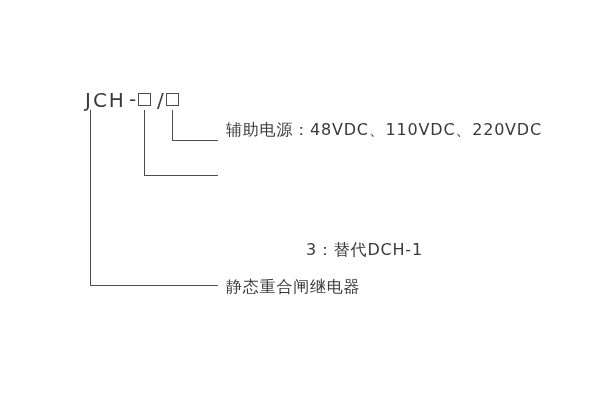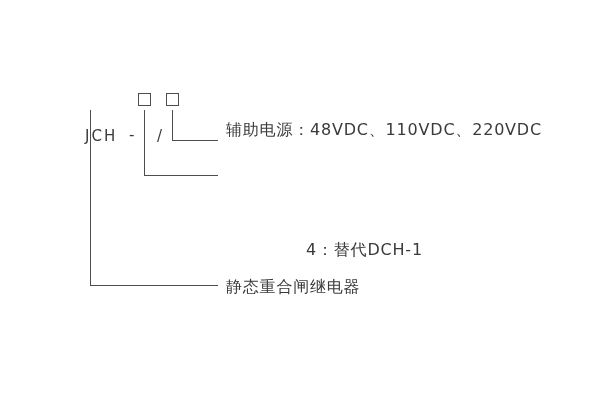--- a/index.html
+++ b/index.html
@@ -10,25 +10,24 @@
   }
   .canvas {
     position: relative;
     width: 600px;
     height: 400px;
     background: var(--bg-color, #ffffff);
     overflow: hidden;
   }
   .model-piece {
     position: absolute;
-    font-size: 15px;
+    font-size: 20px;
     line-height: 20px;
     color: var(--text-color, #3a3a3a);
     white-space: nowrap;
-    margin-top: 36px;
   }
   .model-prefix { letter-spacing: 2px; }
   .placeholder-box {
     position: absolute;
     width: 13px;
     height: 13px;
     border: 1.5px solid var(--line-color, #4d4d4d);
     background: transparent;
   }
   .vline {
@@ -67,17 +66,17 @@
   <div class="vline" style="left:144px; top:110px; height:65px;"></div>
   <div class="hline" style="left:144px; top:175px; width:74px;"></div>
 
   <div class="vline" style="left:90px; top:110px; height:175px;"></div>
   <div class="hline" style="left:90px; top:285px; width:128px;"></div>
 
   <div class="callout-label" style="left:226px; top:120px;">辅助电源：48VDC、110VDC、220VDC</div>
 
 
 
-  <div class="callout-label" style="left:306px; top:240px;">4：替代DCH-1</div>
+  <div class="callout-label" style="left:306px; top:240px;">3：替代DCH-1</div>
 
   <div class="callout-label" style="left:226px; top:277px;">静态重合闸继电器</div>
 
 </div>
 
 </body></html>

